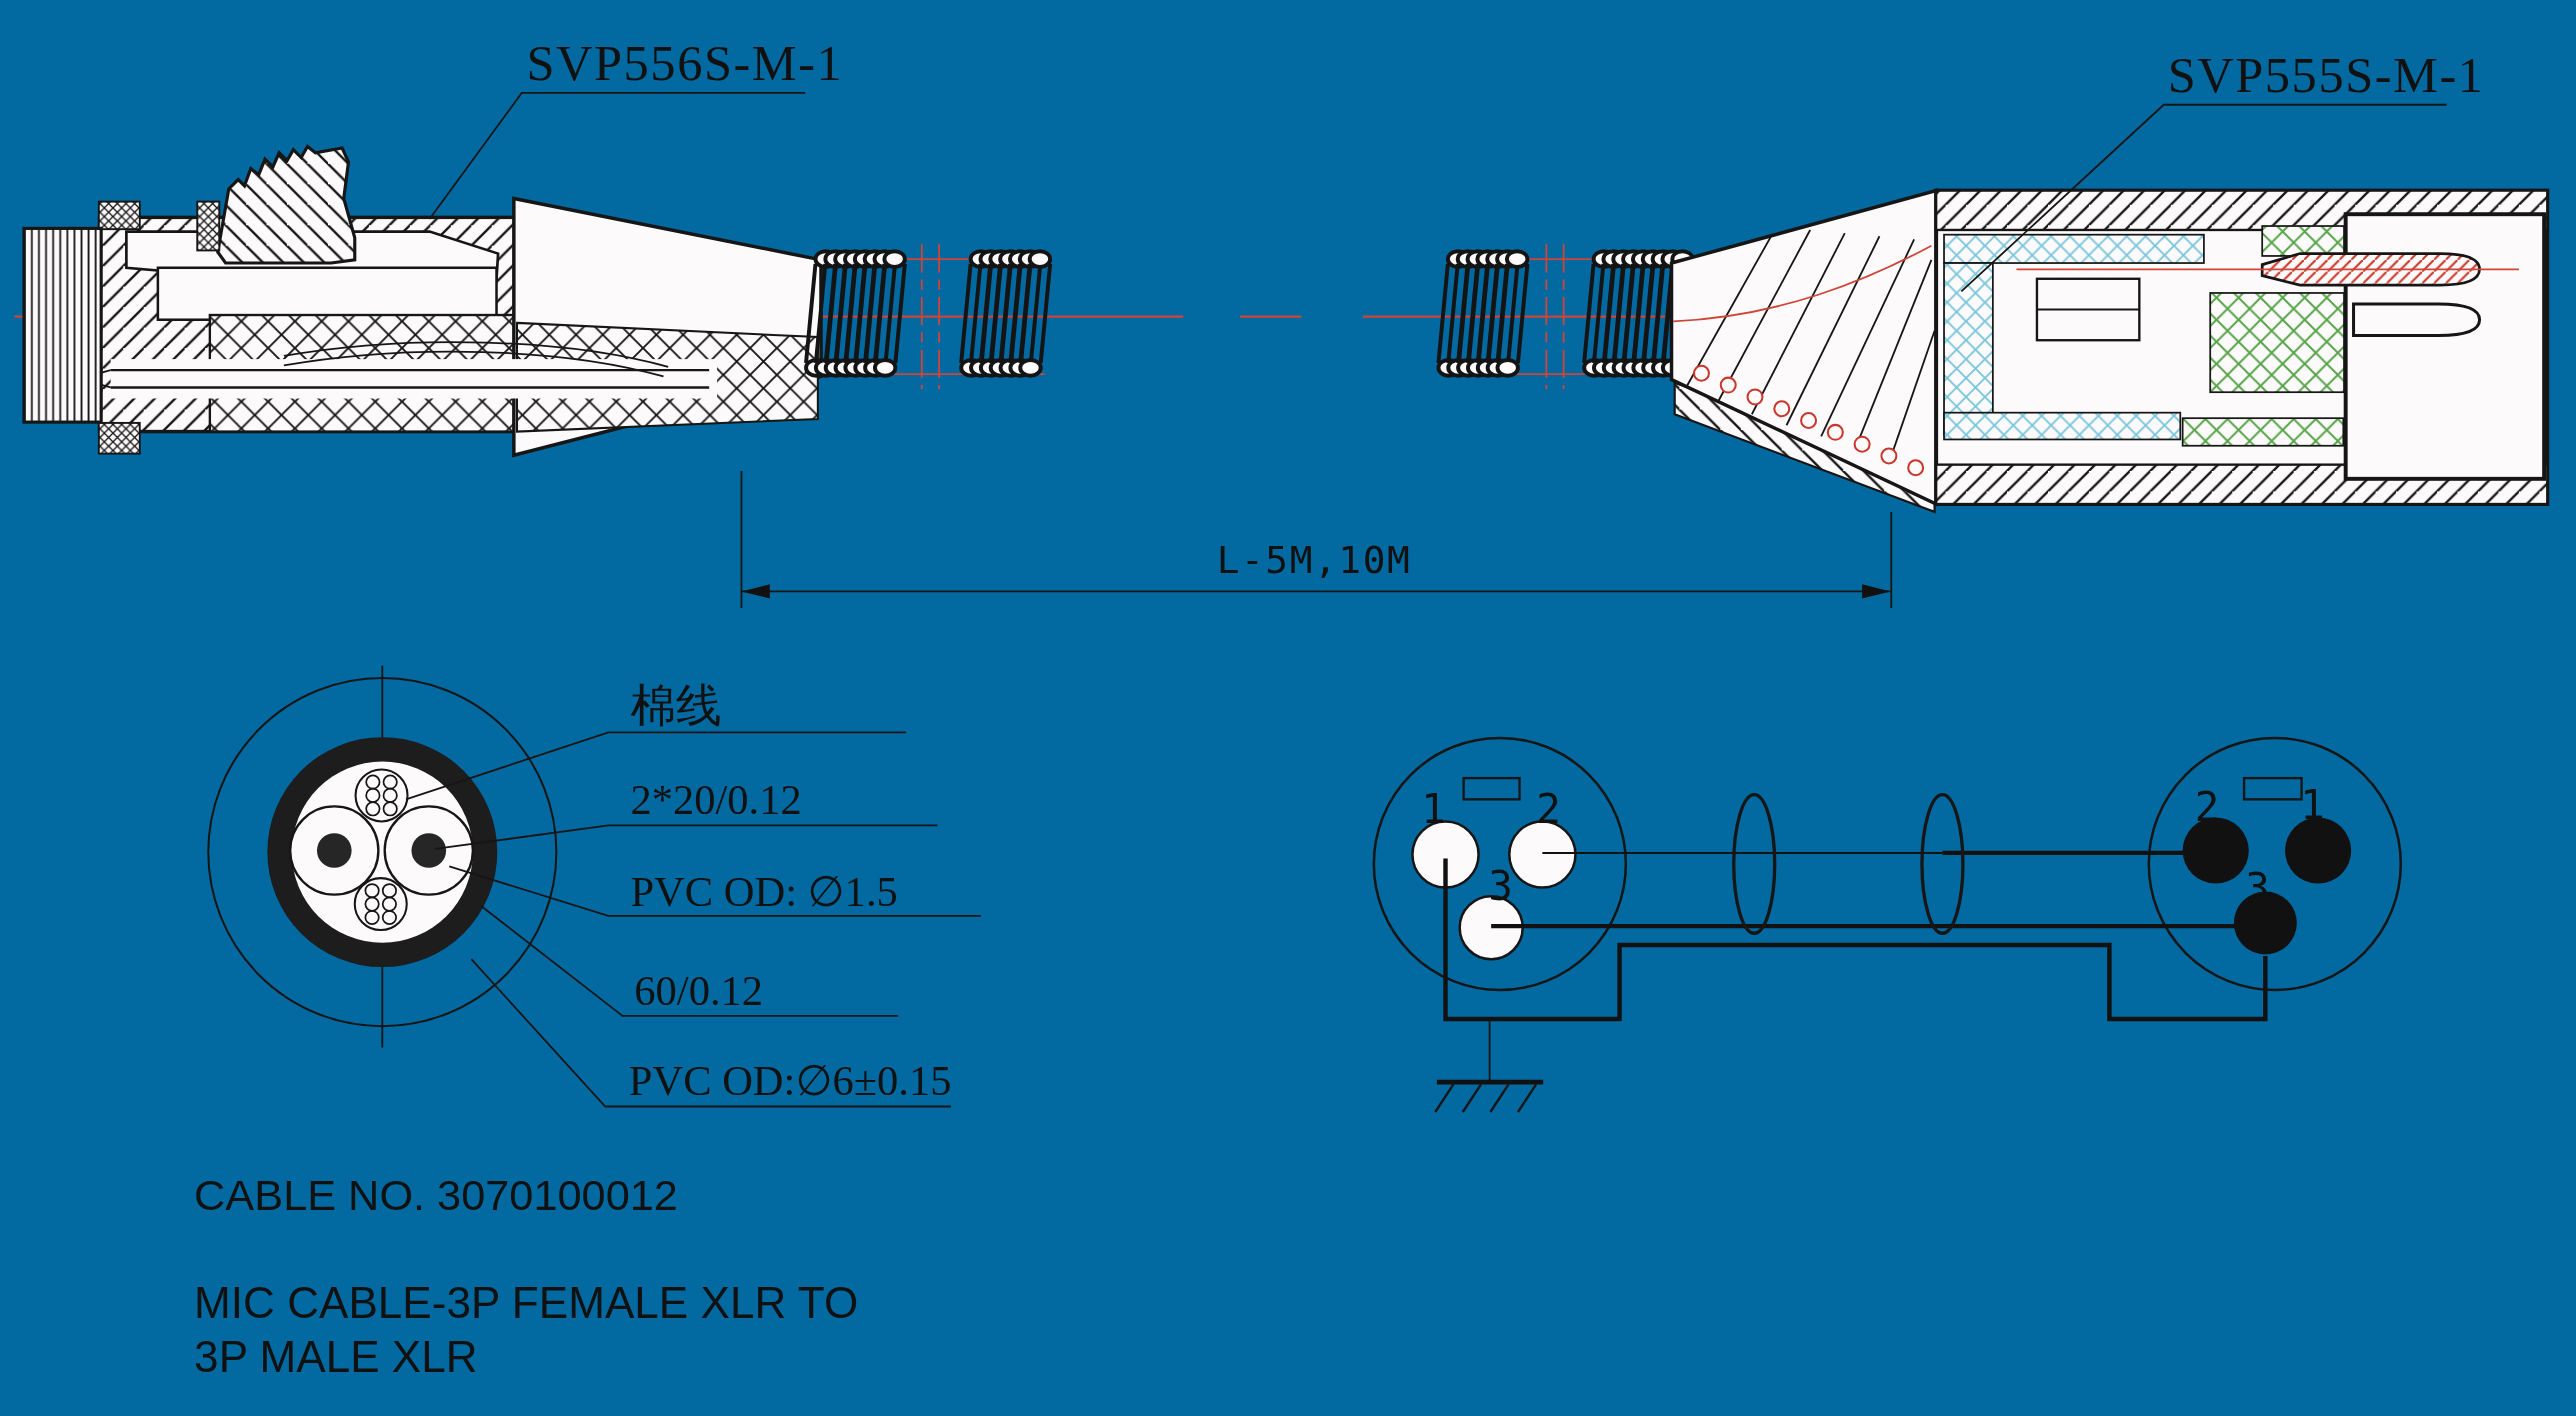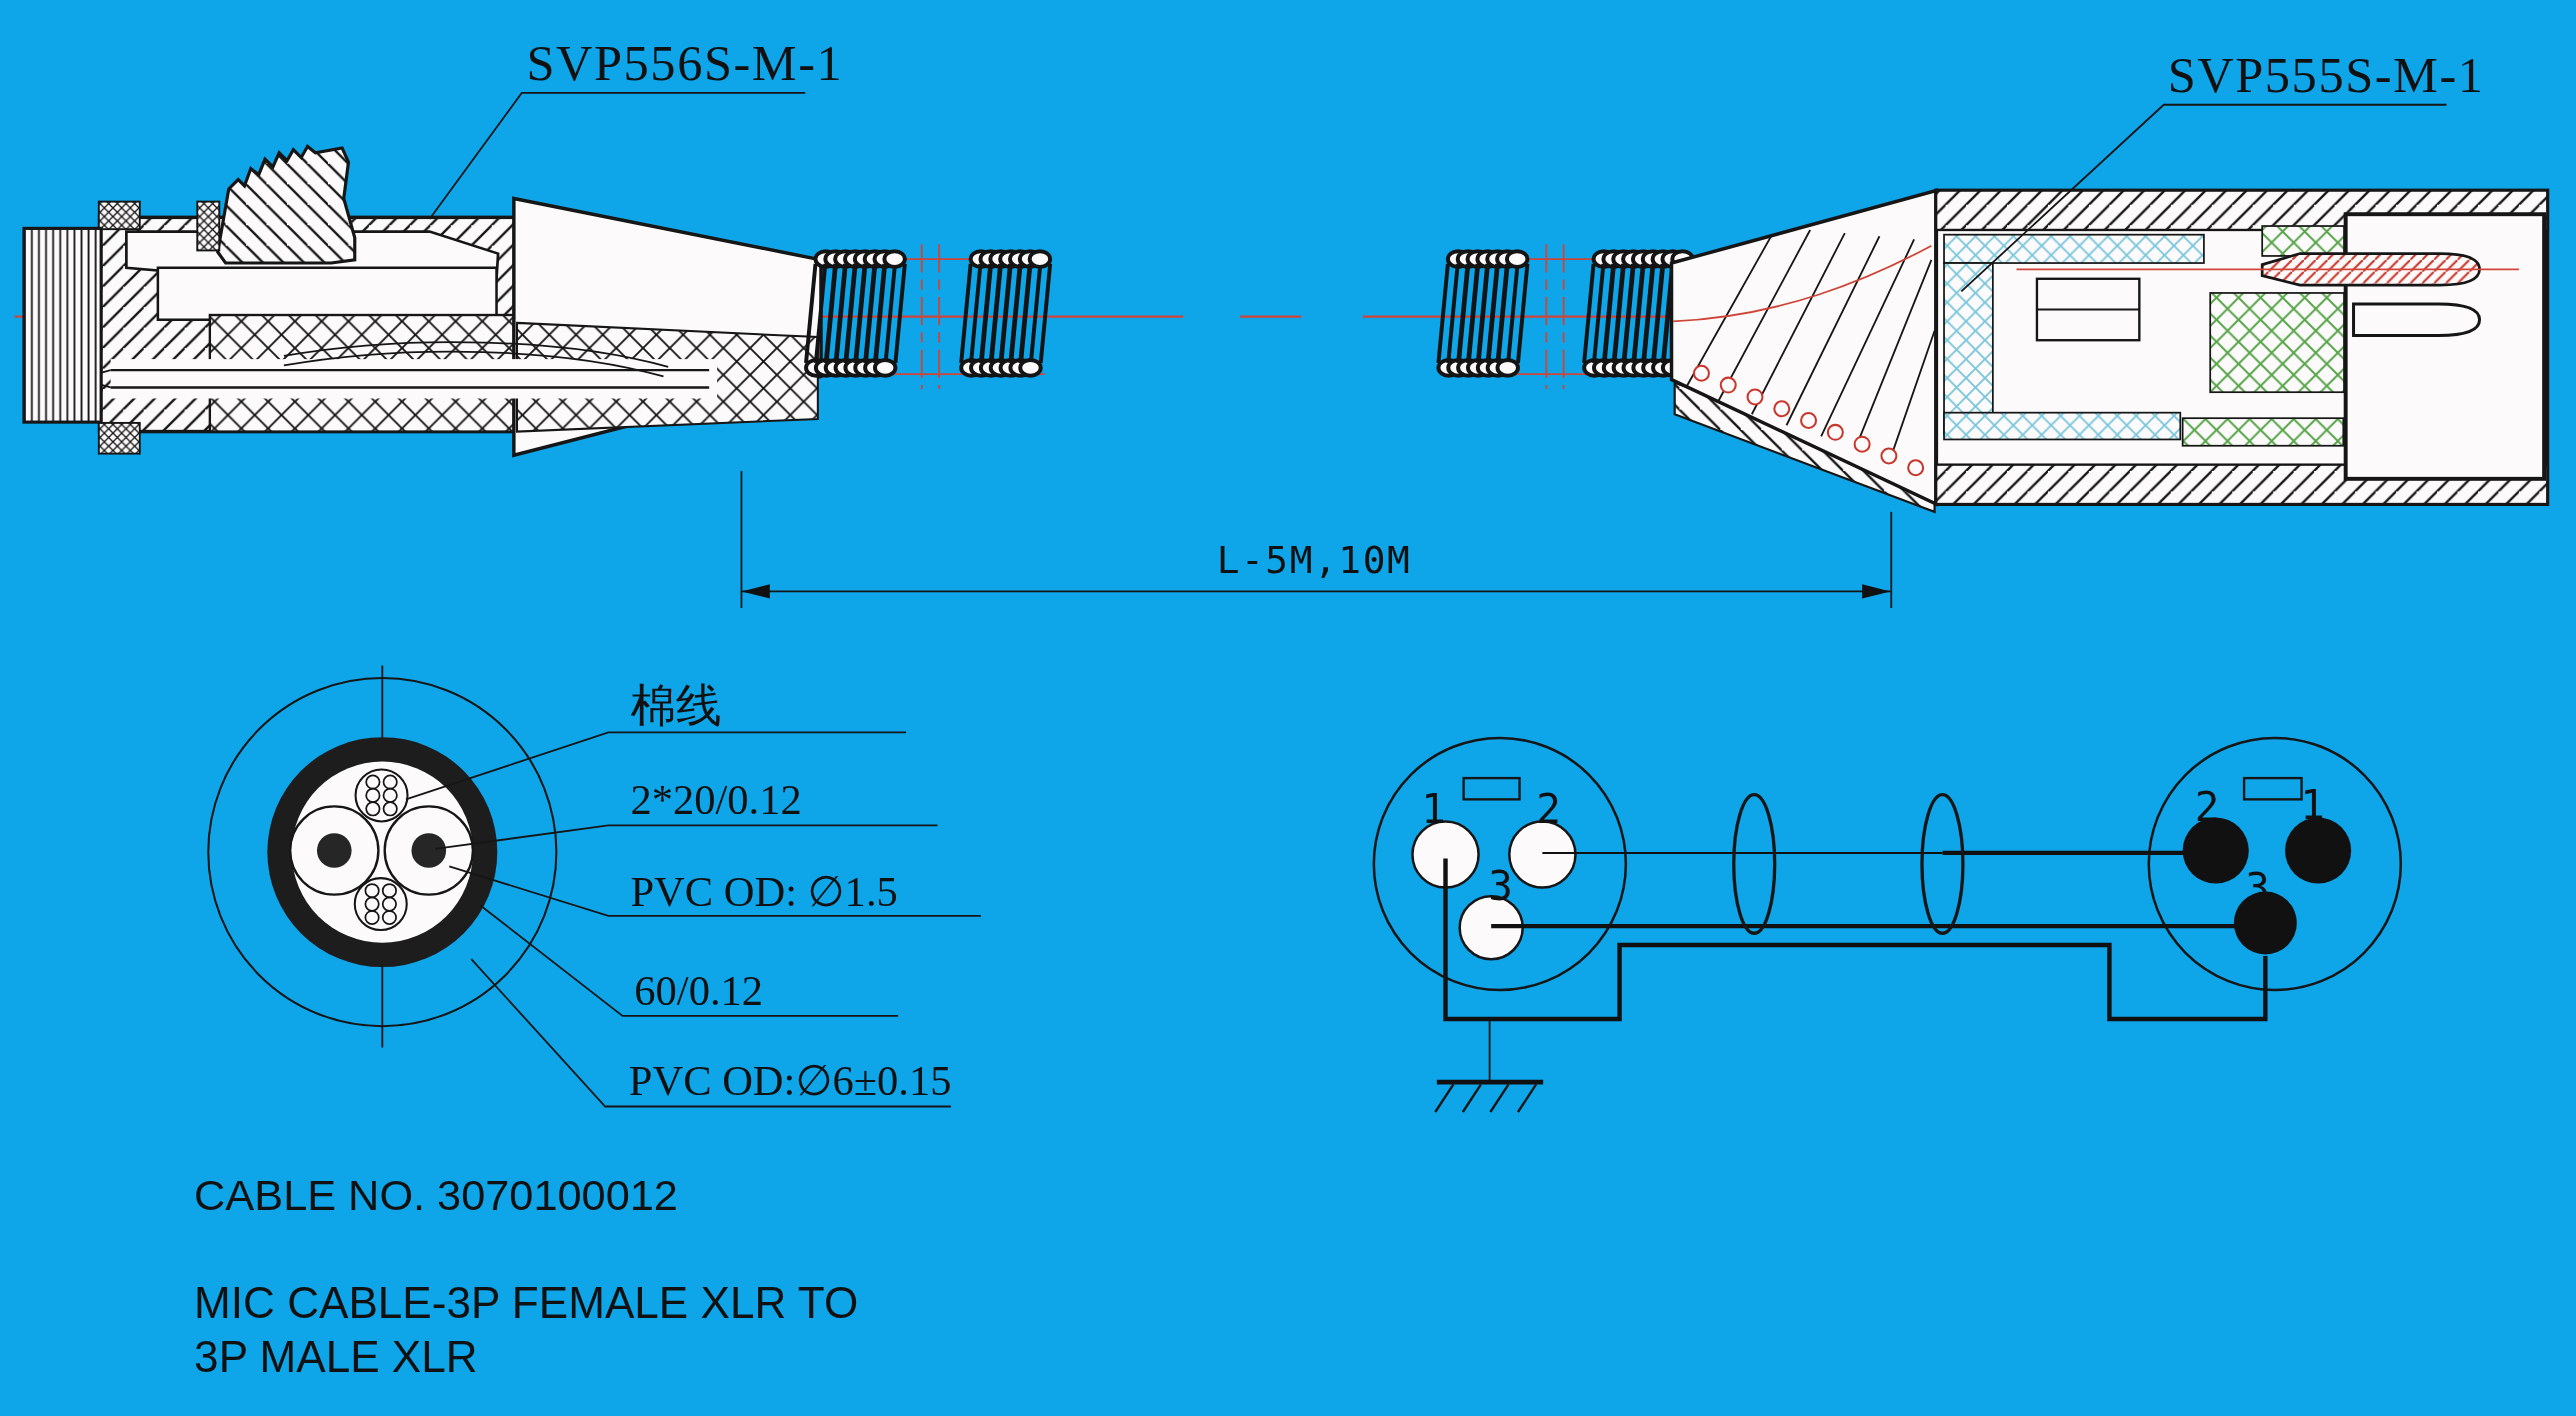--- a/index.html
+++ b/index.html
@@ -1,16 +1,16 @@
 <!DOCTYPE html>
 <html style="font-size:12.6px"><head>
 <meta charset="utf-8">
 <style>
   html,body{margin:0;padding:0;background:#fcfafa;}
-  .stage{position:relative;width:2576px;height:1416px;background:#0ea5e9;overflow:hidden;}
+  .stage{position:relative;width:2576px;height:1416px;background:#0369a1;overflow:hidden;}
   svg{display:block;}
   .ln{stroke:#161616;fill:none;stroke-width:3;}
   .ln2{stroke:#161616;fill:none;stroke-width:2.3;}
   .wire{stroke:#111;fill:none;stroke-width:5.6;}
   .wire-thin{stroke:#111;fill:none;stroke-width:2.6;}
   .red{stroke:#cf4538;fill:none;stroke-width:2.8;}
   .redthin{stroke:#cf4538;fill:none;stroke-width:2.3;}
   .whitefill{fill:#fcfafa;}
   .blackfill{fill:#1d1d1d;}
   text{fill:#111;}

